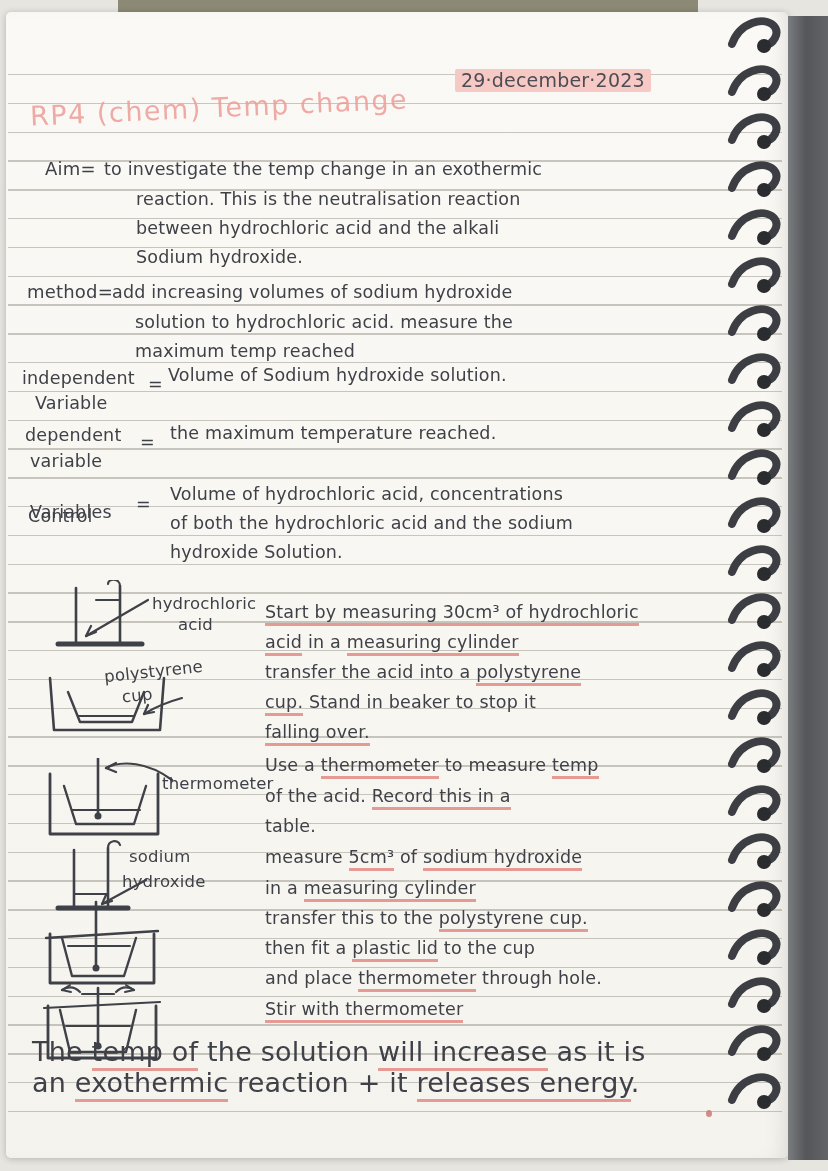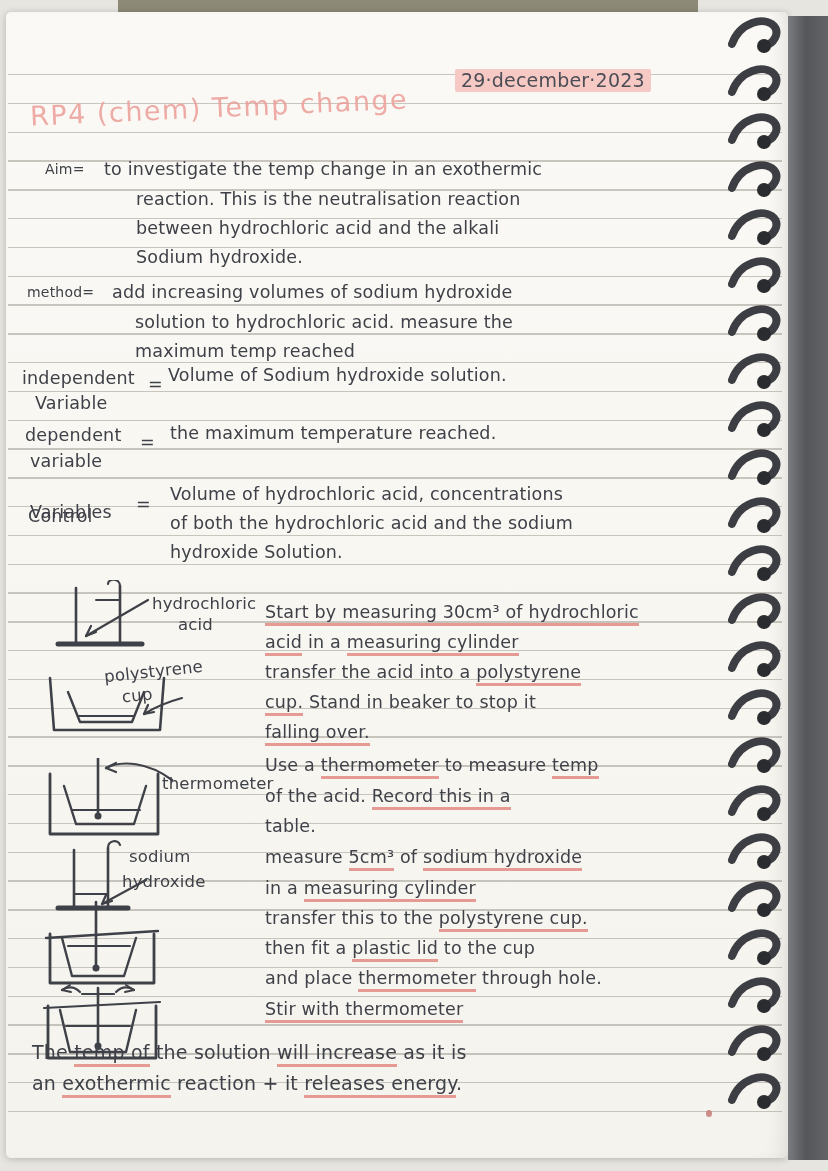--- a/index.html
+++ b/index.html
@@ -17,22 +17,22 @@
   .page{position:absolute;left:6px;top:12px;width:782px;height:1146px;background:linear-gradient(180deg,#fbf9f5 0%,#f8f6f1 60%,#f5f3ee 100%);
         border-radius:5px;z-index:2;
         box-shadow:0 1px 7px rgba(0,0,0,.22), inset -16px 0 22px -14px rgba(0,0,0,.12);}
   .rules{position:absolute;left:2px;top:62px;width:99%;height:1052px;pointer-events:none;
          background:repeating-linear-gradient(to bottom, rgba(158,155,146,.55) 0 1.4px, transparent 1.4px 28.8px);}
   .content{position:absolute;left:0;top:0;width:828px;height:1171px;z-index:3;}
   .hw{position:absolute;color:var(--ink);font-size:17.5px;letter-spacing:.2px;white-space:nowrap;line-height:24px;}
   .hw .seg-u{border-bottom:3px solid var(--underline);padding-bottom:1px;}
   .date{font-size:19px;background:var(--highlight);padding:0 6px 1px 6px;color:#4b4d55;transform:rotate(-1.2deg);border-radius:2px;}
   .title{color:var(--accent);font-size:27px;letter-spacing:1.5px;transform:rotate(-2.6deg);opacity:.85;}
-  .seclabel{font-size:14px;}
-  .big{font-size:19px;}
+  .seclabel{font-size:18px;}
+  .big{font-size:27px;}
   .dlabel{font-size:16.5px;}
   .sketch{position:absolute;}
   .sketch path,.sketch line{stroke:var(--ink);fill:none;stroke-linecap:round;stroke-linejoin:round;}
   .binding{position:absolute;left:726px;top:0;z-index:5;}
   .dot-red{position:absolute;left:706px;top:1110px;width:6px;height:7px;border-radius:50%;background:#c77a76;opacity:.85;}
 </style>
 </head>
 <body>
 
 <div class="photo">

